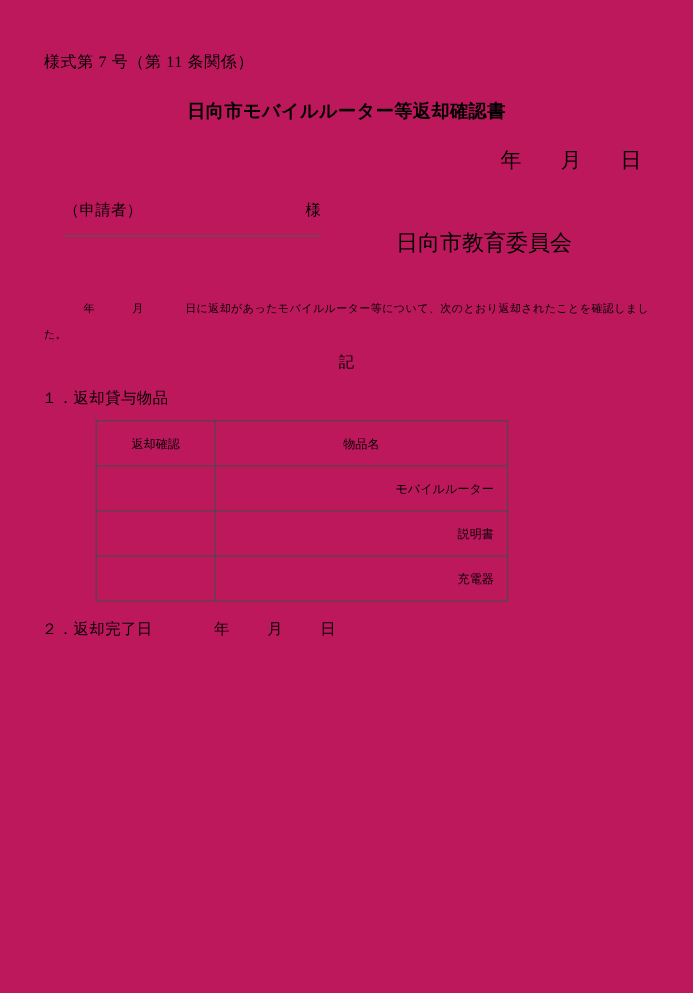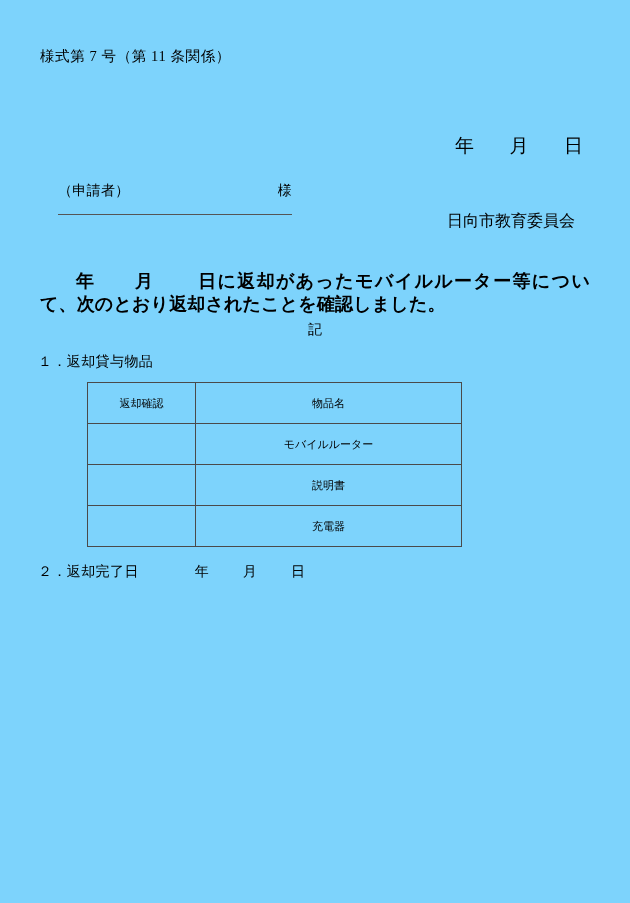--- a/index.html
+++ b/index.html
@@ -14,21 +14,21 @@
     font-family: "Liberation Serif", "DejaVu Serif", serif;
     color: #000000;
     -webkit-font-smoothing: antialiased;
   }
 
   .page {
     position: absolute;
     inset: 0;
     width: 630px;
     height: 903px;
-    background: #7dd3fc;
+    background: #be185d;
     overflow: hidden;
   }
 
   
   .form-no {
     position: absolute;
     left: 40px;
     top: 47px;
     font-size: 14.5px;
     letter-spacing: 0.6px;
@@ -73,38 +73,37 @@
   }
   .applicant-row .label { letter-spacing: 0.3px; }
   .applicant-row .sama { letter-spacing: 0.3px; }
 
   
   .issuer {
     position: absolute;
     left: 360px;
     top: 211px;
     width: 215px;
-    text-align: right;
-    font-size: 16px;
+    text-align: left;
+    font-size: 20px;
     line-height: 20px;
   }
   .issuer .line2 { letter-spacing: 0.2px; }
 
   
   .body-text {
     position: absolute;
     left: 40px;
     top: 270px;
     width: 550px;
-    font-size: 18px;
+    font-size: 10px;
     line-height: 23px;
     text-indent: 36px;
     text-align: justify;
     letter-spacing: 0.15px;
-    font-weight: bold;
   }
   .body-text .gap-a { display: inline-block; width: 28px; }
   .body-text .gap-b { display: inline-block; width: 32px; }
 
   
   .ki {
     position: absolute;
     left: 0;
     top: 321px;
     width: 630px;
@@ -149,29 +148,30 @@
   .goods-table th,
   .goods-table td {
     border: 1px solid #4a4a4a;
     height: 40px;
     padding: 0 12px;
     font-weight: normal;
     vertical-align: middle;
   }
   .goods-table th { text-align: center; }
   .goods-table td.check-cell { text-align: center; }
-  .goods-table td.name-cell  { text-align: center; }
+  .goods-table td.name-cell  { text-align: right; }
 </style>
 </head>
 <body>
 
 <div class="page">
 
   <div class="form-no">様式第 7 号（第 11 条関係）</div>
 
+  <div class="doc-title">日向市モバイルルーター等返却確認書</div>
 
   <div class="date-top">
     <span>年</span>
     <span class="gap-a"></span>
     <span>月</span>
     <span class="gap-b"></span>
     <span>日</span>
   </div>
 
   <div class="applicant-row">

